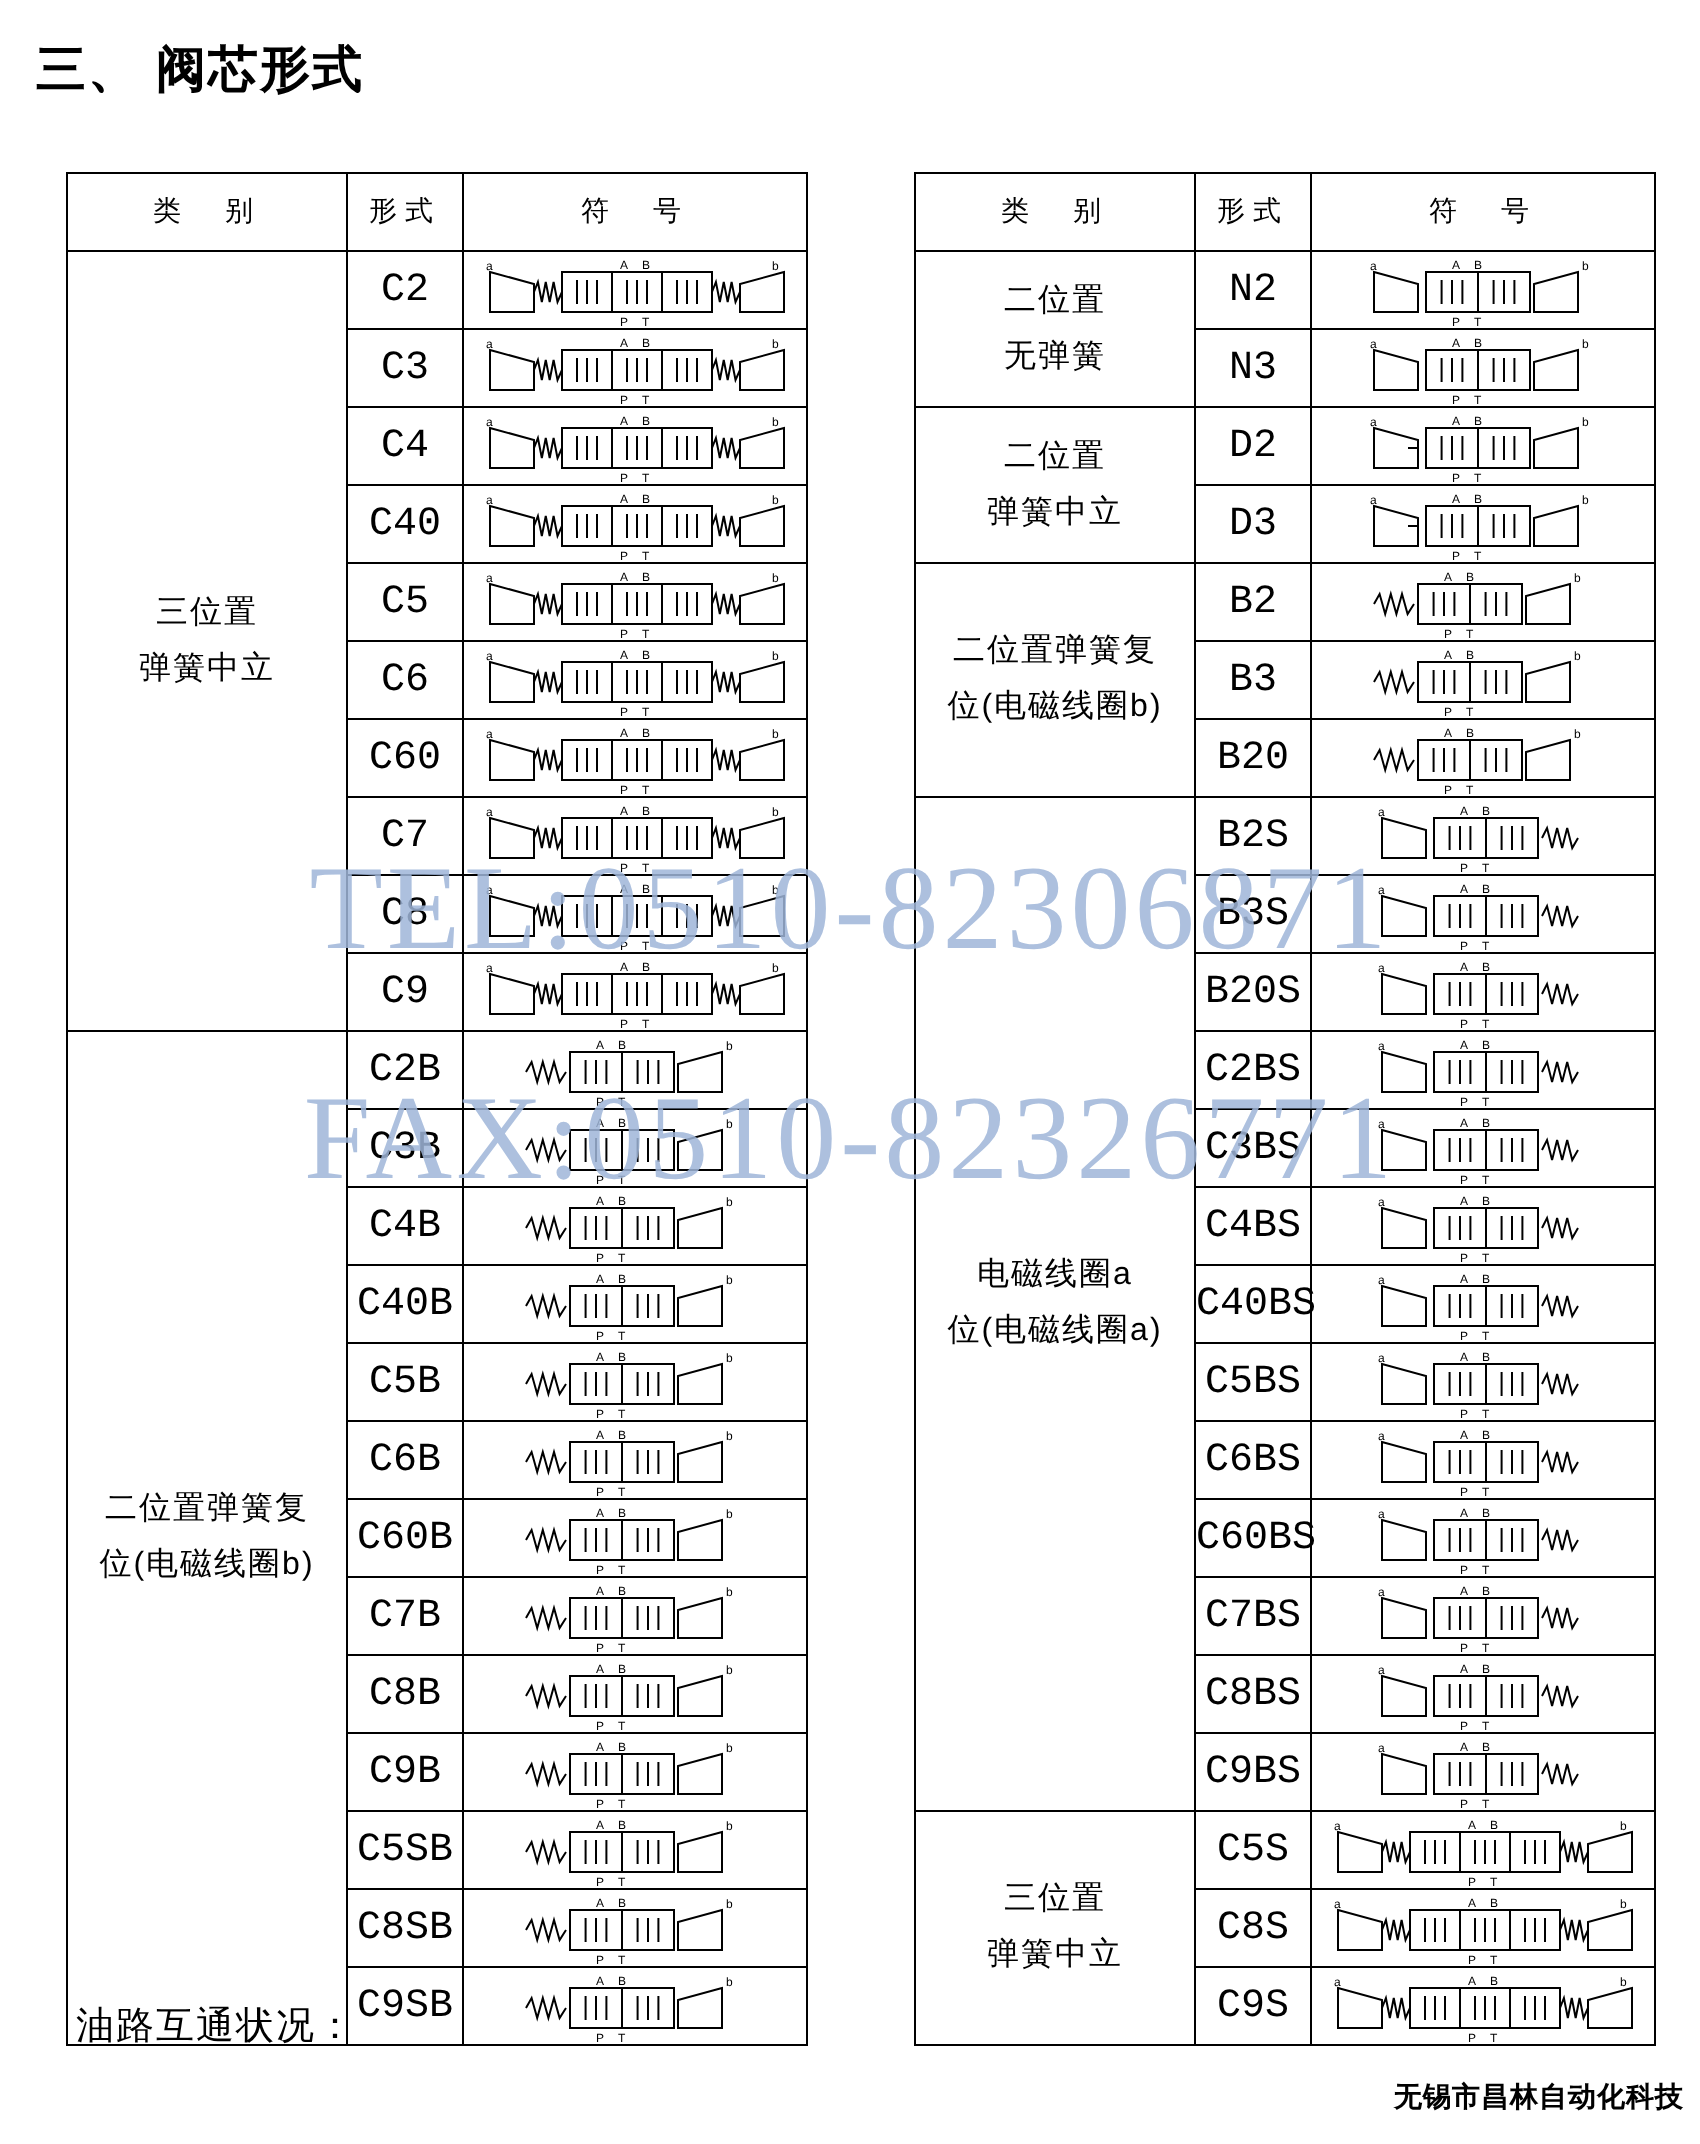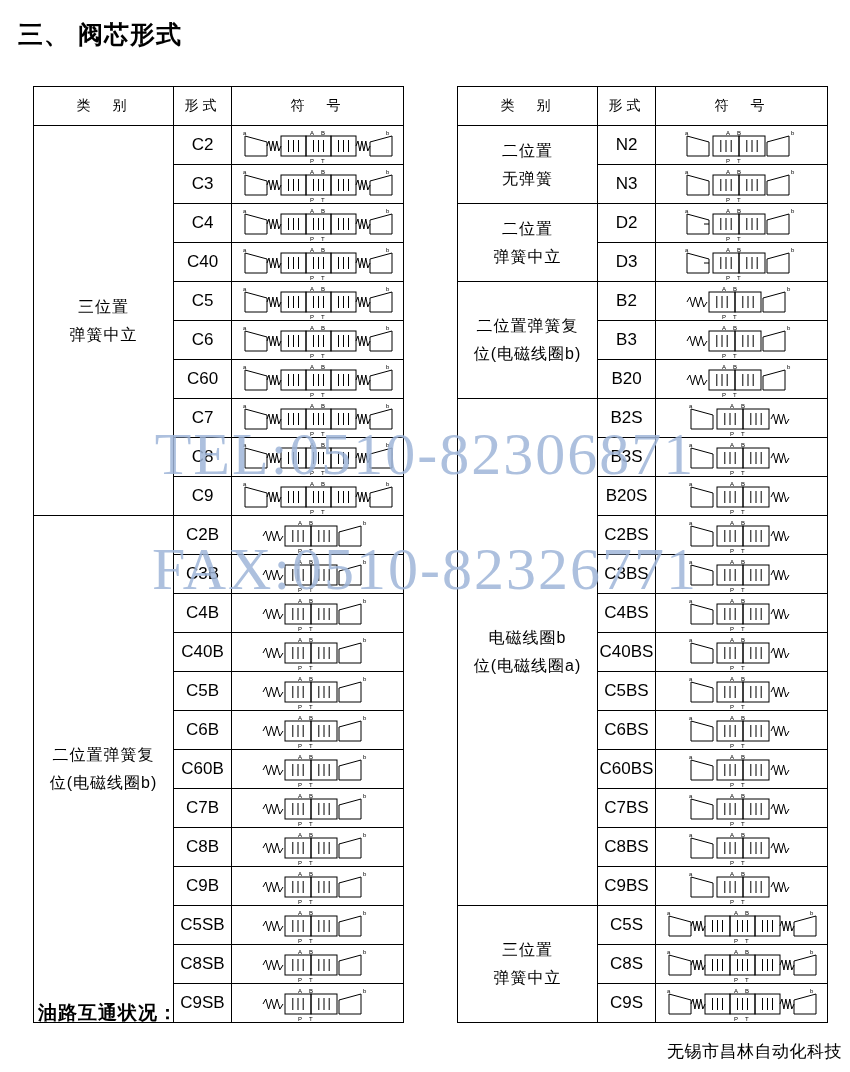--- a/index.html
+++ b/index.html
@@ -41,22 +41,22 @@
     height:38px;
     font-size:14px;
     letter-spacing:4px;
   }
   .cat{
     font-size:16px;
     line-height:1.75;
     letter-spacing:1px;
   }
   .form{
-    font-size:17px;
-    font-family:Liberation Sans, sans-serif;
+    font-size:20px;
+    font-family:Liberation Mono, monospace;
   }
   .sym{padding:0;}
   .rowh td{height:38px;}
 
   
   #tbl-left{left:33px;top:0;width:370px;}
   #tbl-right{left:457px;top:0;width:370px;}
 
   
   .symwrap{
@@ -79,28 +79,28 @@
     pointer-events:none;
     white-space:nowrap;
   }
   #wm1{top:420px;}
   #wm2{top:535px;}
 
   .footer-left{
     position:absolute;
     left:38px;top:1000px;
     font-size:19px;
-    font-weight:bold;
+    font-weight:normal;
     letter-spacing:1px;
   }
   .footer-right{
     position:absolute;
     right:8px;top:1040px;
-    font-size:17px;
-    font-weight:normal;
+    font-size:14px;
+    font-weight:bold;
     letter-spacing:0.5px;
   }
 </style>
 </head>
 <body>
 
 <div class="page-title">三、 阀芯形式</div>
 
 <div class="tables">
   <table class="valve" id="tbl-left">
@@ -800,21 +800,21 @@
                 <text x="65" y="7.5" font-size="6" font-family="Liberation Sans, sans-serif">A</text>
           <text x="76" y="7.5" font-size="6" font-family="Liberation Sans, sans-serif">B</text>
                 <text x="65" y="36" font-size="6" font-family="Liberation Sans, sans-serif">P</text>
           <text x="76" y="36" font-size="6" font-family="Liberation Sans, sans-serif">T</text>
               </svg>
             </div>
                </td>
         </tr>
         <tr class="rowh">
           <td class="cat" rowspan="13">
-            <div>电磁线圈b</div>
+            <div>电磁线圈a</div>
             <div>位(电磁线圈a)</div>
           </td>
           <td class="form">B2S</td>
           <td class="sym">
                  <div class="symwrap">
               <svg width="170" height="36" viewBox="0 0 170 36" xmlns="http://www.w3.org/2000/svg">
                 <path d="M34 9 L56 15 L56 29 L34 29 Z" fill="none" stroke="#000" stroke-width="1"></path>
                 <rect x="60" y="9" width="26" height="20" fill="none" stroke="#000" stroke-width="1"></rect>
                 <path d="M67.8 13 L67.8 25 M73 13 L73 25 M78.2 13 L78.2 25" stroke="#000" stroke-width="1" fill="none"></path>
                 <rect x="86" y="9" width="26" height="20" fill="none" stroke="#000" stroke-width="1"></rect>

